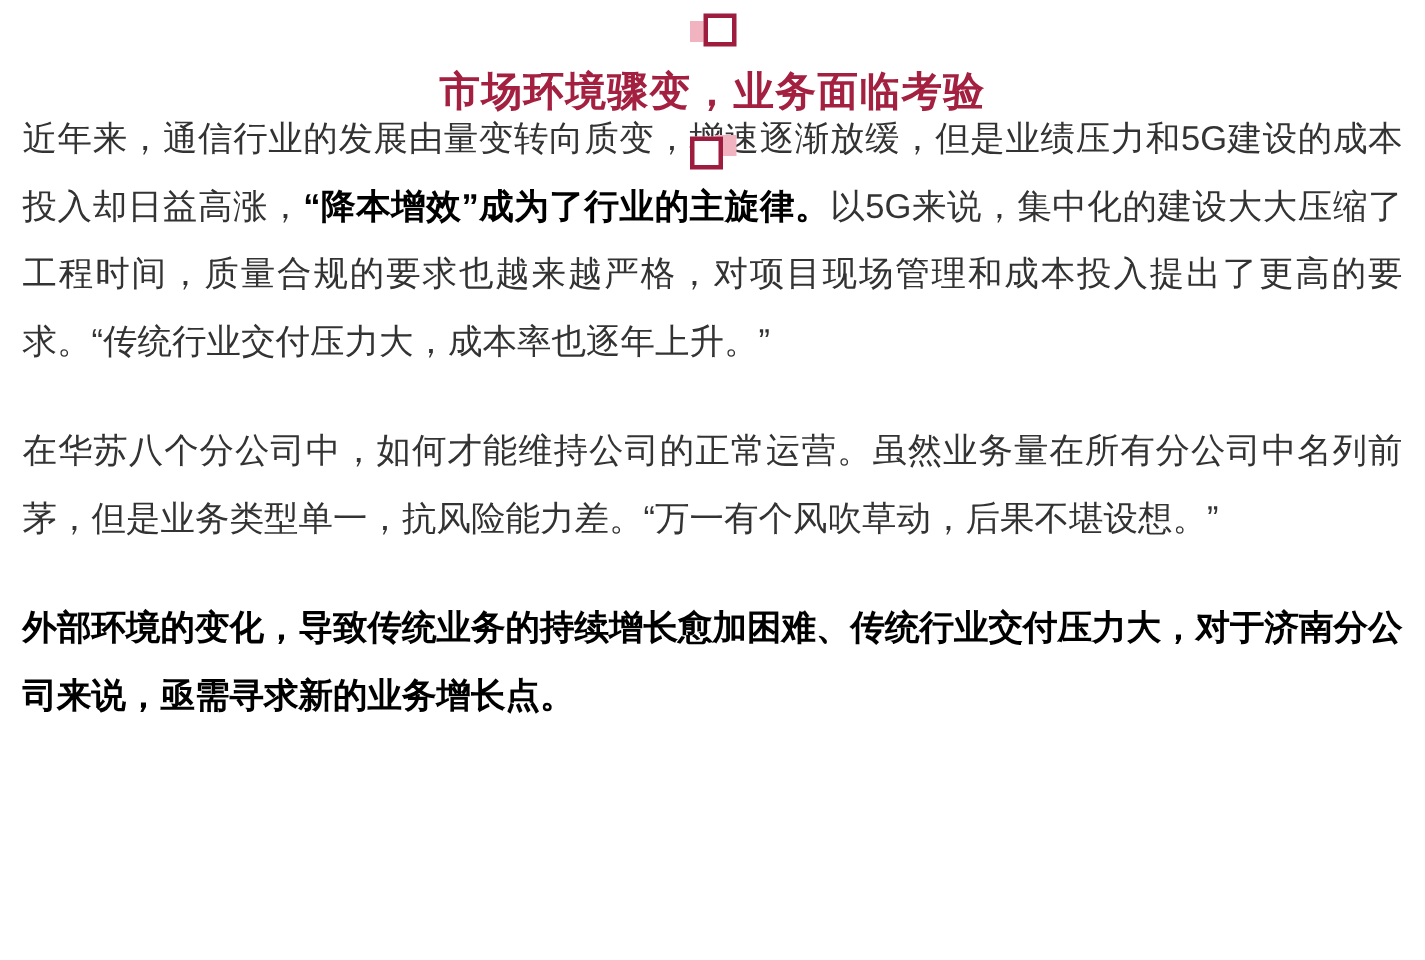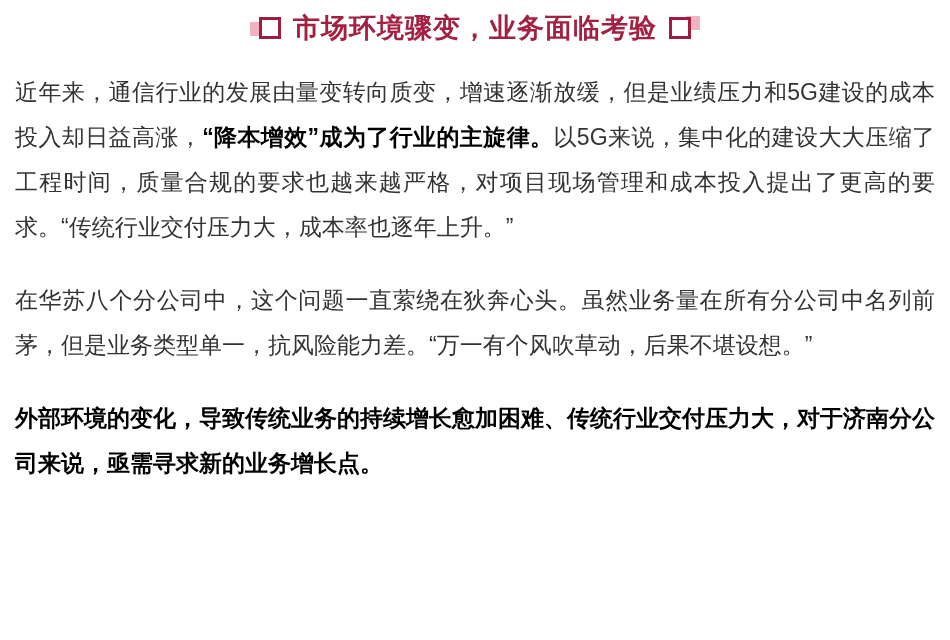--- a/index.html
+++ b/index.html
@@ -15,23 +15,24 @@
     overflow: hidden;
     background: #ffffff;
     box-sizing: border-box;
     padding: 0 15px;
   }
   
   .title-row {
     margin-top: 9px;
     height: 38px;
     display: flex;
-    justify-content: center;
+    justify-content: space-between;
     align-items: center;
     gap: 12px;
+    flex-direction: column;
   }
   .deco {
     display: flex;
     align-items: center;
   }
   .sq-fill {
     width: 14px;
     height: 14px;
     background: #F0B3BF;
     display: inline-block;
@@ -83,17 +84,17 @@
     </span>
     <span class="title-text">市场环境骤变，业务面临考验</span>
     <span class="deco deco-right">
       <span class="sq-outline"></span>
       <span class="sq-fill"></span>
     </span>
   </div>
 
   <div class="article">
       <p class="para"><span class="run">近年来，通信行业的发展由量变转向质变，增速逐渐放缓，但是业绩压力和5G建设的成本投入却日益高涨，</span><span class="run bold">“降本增效”成为了行业的主旋律。</span><span class="run">以5G来说，集中化的建设大大压缩了工程时间，质量合规的要求也越来越严格，对项目现场管理和成本投入提出了更高的要求。“传统行业交付压力大，成本率也逐年上升。”</span></p>
-      <p class="para"><span class="run">在华苏八个分公司中，这个问题一直萦绕在狄奔心头。虽然业务量在所有分公司中名列前茅，但是业务类型单一，抗风险能力差。“万一有个风吹草动，后果不堪设想。”</span></p>
+      <p class="para"><span class="run">在华苏八个分公司中，如何才能维持公司的正常运营。虽然业务量在所有分公司中名列前茅，但是业务类型单一，抗风险能力差。“万一有个风吹草动，后果不堪设想。”</span></p>
       <p class="para"><span class="run bold">外部环境的变化，导致传统业务的持续增长愈加困难、传统行业交付压力大，对于济南分公司来说，亟需寻求新的业务增长点。</span></p>
     </div>
 
 </div>
 
 </body></html>

